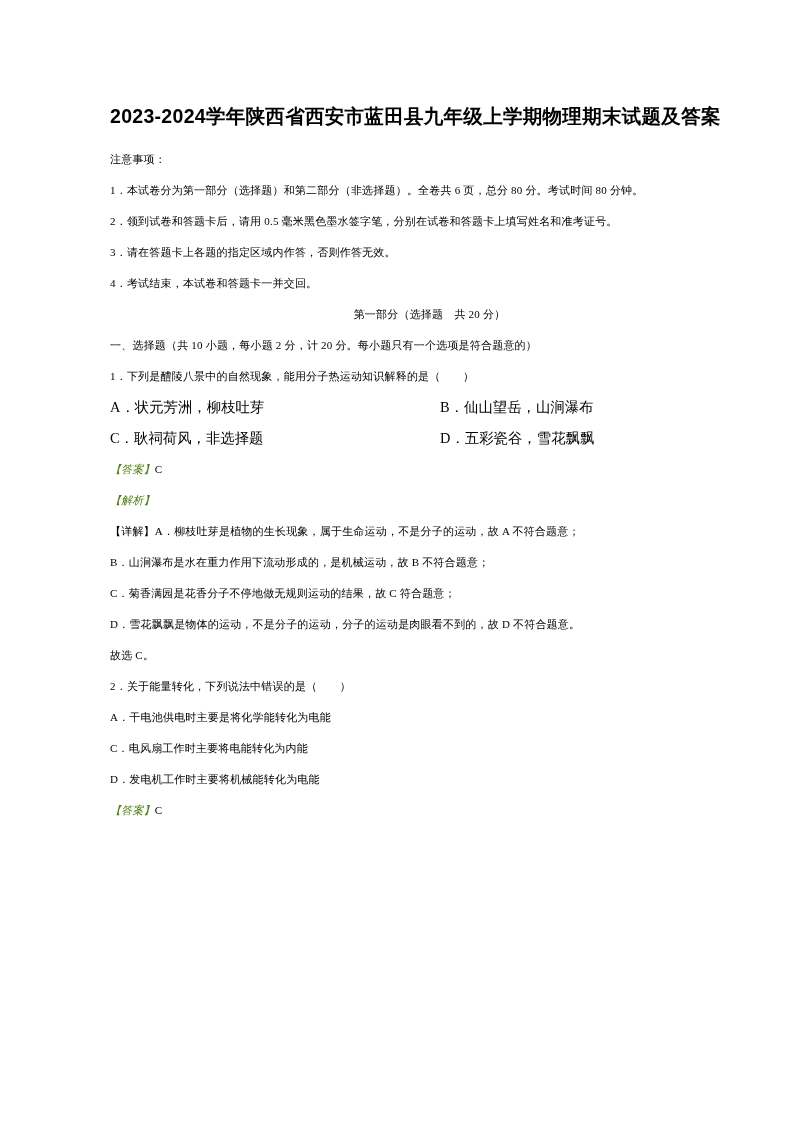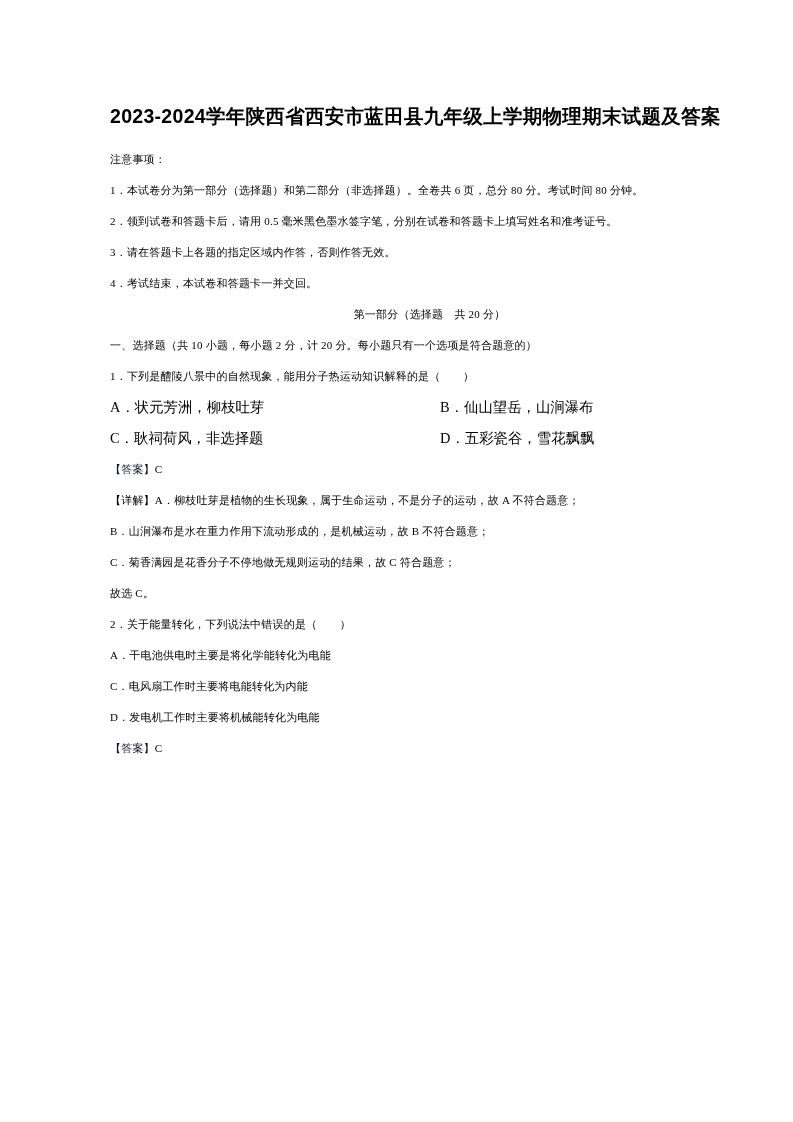--- a/index.html
+++ b/index.html
@@ -36,21 +36,22 @@
     margin: 0;
     text-align: justify;
     text-justify: inter-ideograph;
     letter-spacing: 0.2px;
   }
   .para.center {
     text-align: center;
     text-indent: 0;
   }
   .blue {
-    color: #0f172a;
+    color: #4d7c0f;
+    font-style: italic;
   }
   .opt-row {
     display: flex;
     font-size: 14.4px;
     line-height: 31px;
   }
   .opt-row > .opt-a {
     width: 330px;
     flex: 0 0 330px;
   }
@@ -78,23 +79,25 @@
   <div class="opt-row">
     <div class="opt-a">A．状元芳洲，柳枝吐芽</div>
     <div class="opt-b">B．仙山望岳，山涧瀑布</div>
   </div>
   <div class="opt-row">
     <div class="opt-a">C．耿祠荷风，非选择题</div>
     <div class="opt-b">D．五彩瓷谷，雪花飘飘</div>
   </div>
 
   <p class="para"><span class="blue">【答案】</span><span>C</span></p>
+  <p class="para blue">【解析】</p>
   <p class="para">【详解】A．柳枝吐芽是植物的生长现象，属于生命运动，不是分子的运动，故 A 不符合题意；</p>
   <p class="para">B．山涧瀑布是水在重力作用下流动形成的，是机械运动，故 B 不符合题意；</p>
   <p class="para">C．菊香满园是花香分子不停地做无规则运动的结果，故 C 符合题意；</p>
+  <p class="para">D．雪花飘飘是物体的运动，不是分子的运动，分子的运动是肉眼看不到的，故 D 不符合题意。</p>
   <p class="para">故选 C。</p>
 
   <p class="para">2．关于能量转化，下列说法中错误的是（　　）</p>
   <p class="para">A．干电池供电时主要是将化学能转化为电能</p>
   <p class="para">C．电风扇工作时主要将电能转化为内能</p>
   <p class="para">D．发电机工作时主要将机械能转化为电能</p>
   <p class="para"><span class="blue">【答案】</span><span>C</span></p>
 
 </div>
 

